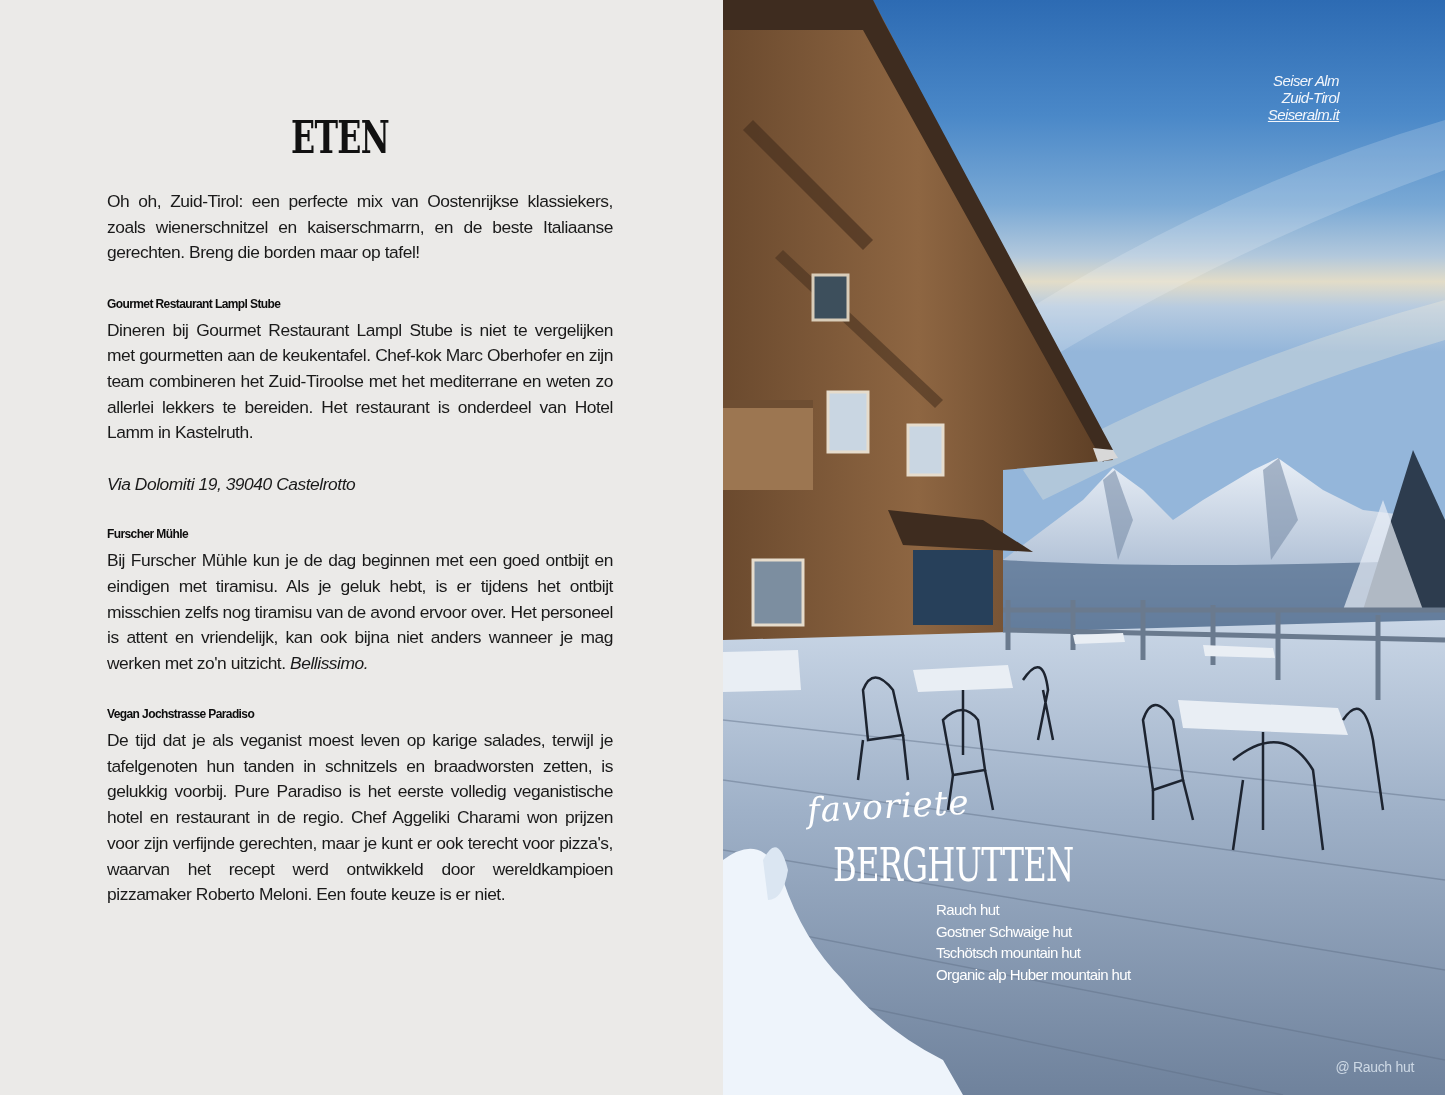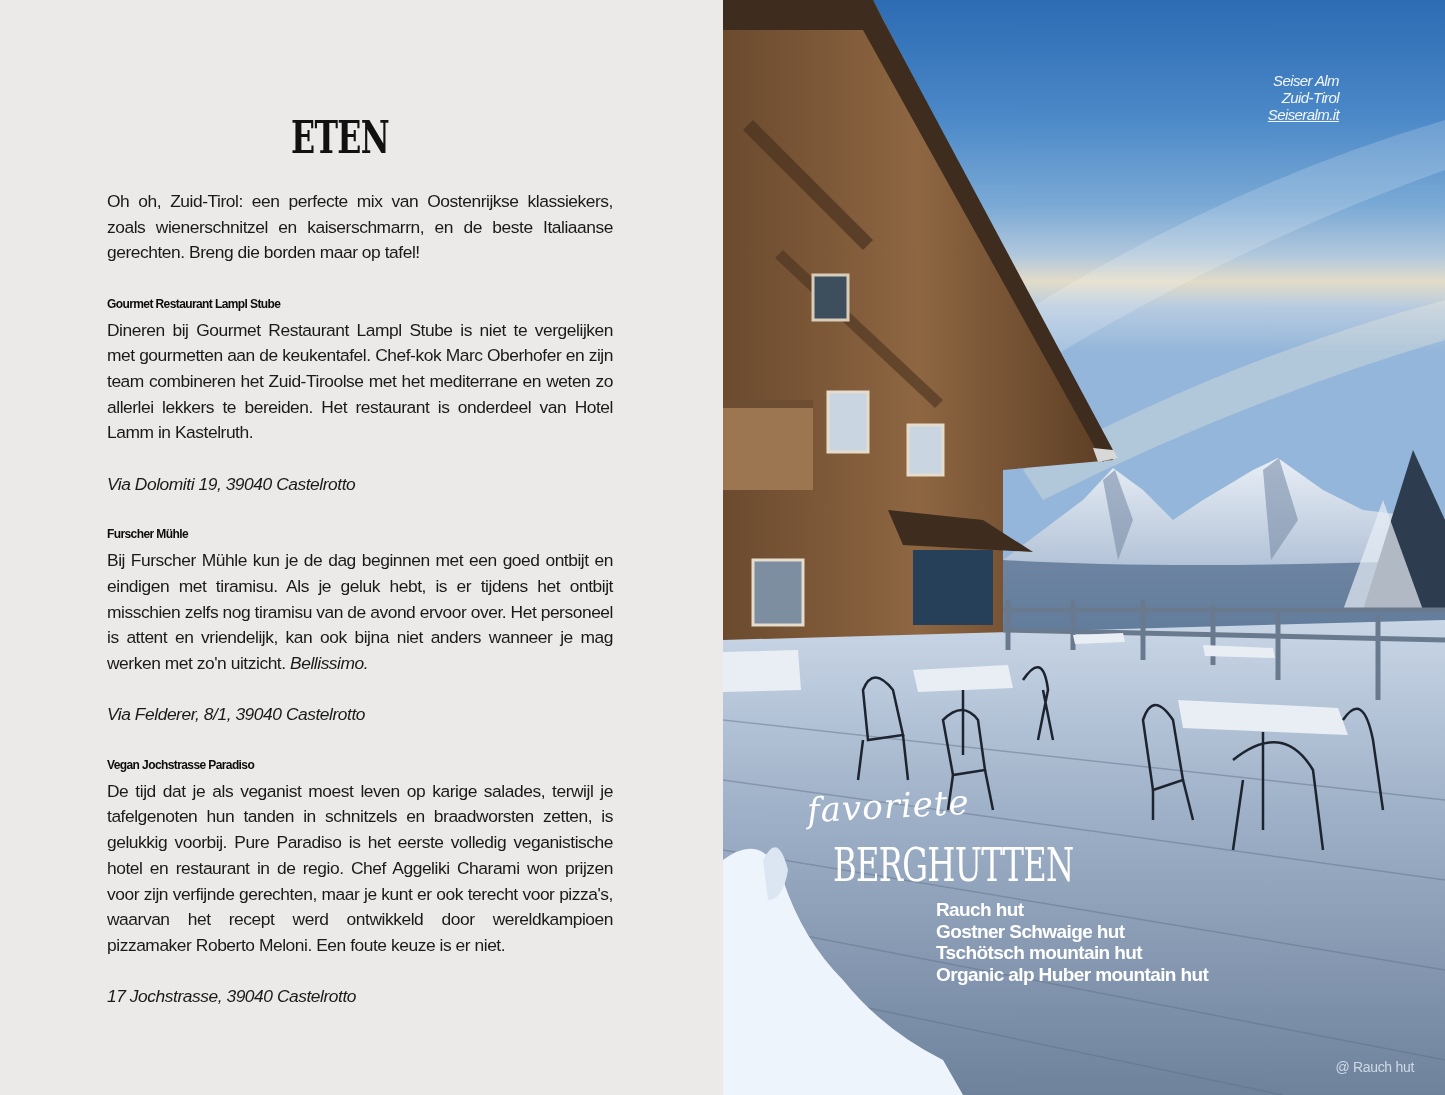--- a/index.html
+++ b/index.html
@@ -56,21 +56,21 @@
       transform: rotate(-3deg);
     }
     .feature-title {
       position: absolute; left: 110px; top: 838px;
       font-family: "DejaVu Serif", serif; color: #fff;
       font-size: 46px; letter-spacing: -1px;
       transform: scaleX(0.7); transform-origin: 0 0;
     }
     .hut-list {
       position: absolute; left: 213px; top: 899px;
-      color: #fff; font-weight: bold; font-size: 19px; line-height: 21.5px;
+      color: #fff; font-weight: normal; font-size: 15px; line-height: 21.5px;
       letter-spacing: -0.6px; list-style: none;
     }
     .photo-credit {
       position: absolute; right: 31px; top: 1059px;
       color: #dce6f0; font-size: 14px; letter-spacing: -0.3px; opacity: 0.85;
     }
   </style>
 </head>
 <body>
 
@@ -82,27 +82,25 @@
 
     <div class="entry">
       <h2>Gourmet Restaurant Lampl Stube</h2>
       <p class="desc justify-last">Dineren bij Gourmet Restaurant Lampl Stube is niet te vergelijken met gourmetten aan de keukentafel. Chef-kok Marc Oberhofer en zijn team combineren het Zuid-Tiroolse met het mediterrane en weten zo allerlei lekkers te bereiden. Het restaurant is onderdeel van Hotel Lamm in Kastelruth.</p>
       <p class="address">Via Dolomiti 19, 39040 Castelrotto</p>
     </div>
 
     <div class="entry">
       <h2>Furscher Mühle</h2>
       <p class="desc justify-last"><span>Bij Furscher Mühle kun je de dag beginnen met een goed ontbijt en eindigen met tiramisu. Als je geluk hebt, is er tijdens het ontbijt misschien zelfs nog tiramisu van de avond ervoor over. Het personeel is attent en vriendelijk, kan ook bijna niet anders wanneer je mag werken met zo'n uitzicht.</span> <em>Bellissimo.</em></p>
-      <p class="address">Via Felderer, 8/1, 39040 Castelrotto</p>
     </div>
 
     <div class="entry">
       <h2>Vegan Jochstrasse Paradiso</h2>
       <p class="desc justify-last">De tijd dat je als veganist moest leven op karige salades, terwijl je tafelgenoten hun tanden in schnitzels en braadworsten zetten, is gelukkig voorbij. Pure Paradiso is het eerste volledig veganistische hotel en restaurant in de regio. Chef Aggeliki Charami won prijzen voor zijn verfijnde gerechten, maar je kunt er ook terecht voor pizza's, waarvan het recept werd ontwikkeld door wereldkampioen pizzamaker Roberto Meloni. Een foute keuze is er niet.</p>
-      <p class="address">17 Jochstrasse, 39040 Castelrotto</p>
     </div>
   </div>
 </div>
 
 <div class="right-page">
   <svg class="photo-svg" viewBox="0 0 722 1095" preserveAspectRatio="none">
     <defs>
       <linearGradient id="sky" x1="0" y1="0" x2="0" y2="1">
         <stop offset="0" stop-color="#2d6bb3"></stop>
         <stop offset="0.18" stop-color="#4a88c8"></stop>

